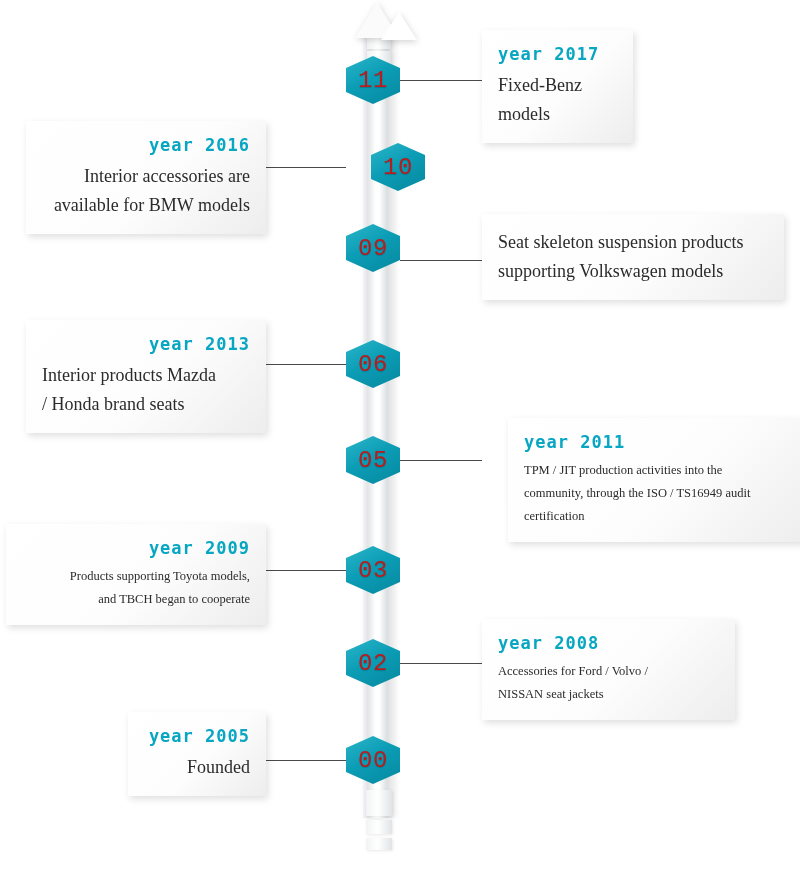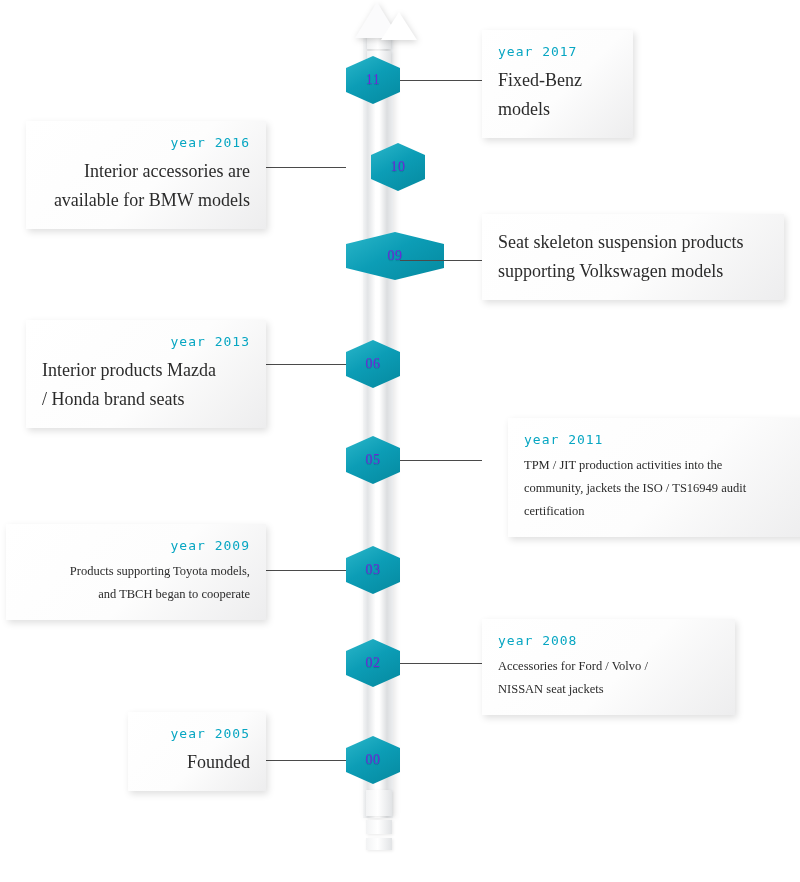--- a/index.html
+++ b/index.html
@@ -100,46 +100,46 @@
     background: linear-gradient(150deg, #2bb6c9 0%, #0c9db6 45%, #05899f 100%);
     clip-path: polygon(50% 0%, 100% 25%, 100% 75%, 50% 100%, 0% 75%, 0% 25%);
     filter: drop-shadow(1px 2px 3px rgba(0,0,0,0.25));
   }
   .hex-num {
     position: absolute;
     inset: 0;
     display: flex;
     align-items: center;
     justify-content: center;
-    color: #6d28d9;
-    font-size: 14px;
+    color: #b91c1c;
+    font-size: 24px;
     letter-spacing: 0.5px;
-    font-family: Liberation Serif, serif;
+    font-family: Liberation Mono, monospace;
     text-shadow: 0 1px 1px rgba(0,0,0,0.18);
   }
 
   
   .connector {
     position: absolute;
     height: 1px;
     background: #4a4a4a;
   }
 
   
   .card {
     position: absolute;
     background: linear-gradient(135deg, #ffffff 0%, #fdfdfd 55%, #ededee 100%);
     box-shadow: 2px 3px 7px rgba(0,0,0,0.13);
     box-sizing: border-box;
     padding: 14px 16px 14px 16px;
   }
   .card .year {
     color: #07a6c2;
-    font-weight: normal;
-    font-size: 13px;
+    font-weight: bold;
+    font-size: 17px;
     letter-spacing: 1px;
     font-family: "DejaVu Sans Mono", monospace;
     margin-bottom: 7px;
     white-space: nowrap;
   }
   .card .body {
     color: #2b2b2b;
     font-size: 18px;
     line-height: 1.62;
     font-family: "Liberation Serif", "DejaVu Serif", serif;
@@ -182,21 +182,21 @@
     <div class="hex"></div>
     <div class="hex-num">10</div>
   </div>
   <div class="connector" style="left:265px; top:167px; width:81px;"></div>
   <div class="card left" style="left:26px; top:121px; width:240px;">
     <div class="year">year 2016</div>
     <div class="body">Interior accessories are
 available for BMW models</div>
   </div>
 
-  <div class="node" style="top:232px;padding-left:44px;">
+  <div class="node" style="top:224px;">
     <div class="hex"></div>
     <div class="hex-num">09</div>
   </div>
   <div class="connector" style="left:400px; top:260px; width:82px;"></div>
   <div class="card right" style="left:482px; top:214px; width:302px;">
     <div class="body">Seat skeleton suspension products
 supporting Volkswagen models</div>
   </div>
 
   <div class="node" style="top:340px;">
@@ -211,21 +211,21 @@
   </div>
 
   <div class="node" style="top:436px;">
     <div class="hex"></div>
     <div class="hex-num">05</div>
   </div>
   <div class="connector" style="left:400px; top:460px; width:82px;"></div>
   <div class="card right" style="left:508px; top:418px; width:302px;">
     <div class="year">year 2011</div>
     <div class="body small">TPM / JIT production activities into the
-community, jackets the ISO / TS16949 audit
+community, through the ISO / TS16949 audit
 certification</div>
   </div>
 
   <div class="node" style="top:546px;">
     <div class="hex"></div>
     <div class="hex-num">03</div>
   </div>
   <div class="connector" style="left:265px; top:570px; width:81px;"></div>
   <div class="card left" style="left:6px; top:524px; width:260px;">
     <div class="year">year 2009</div>

